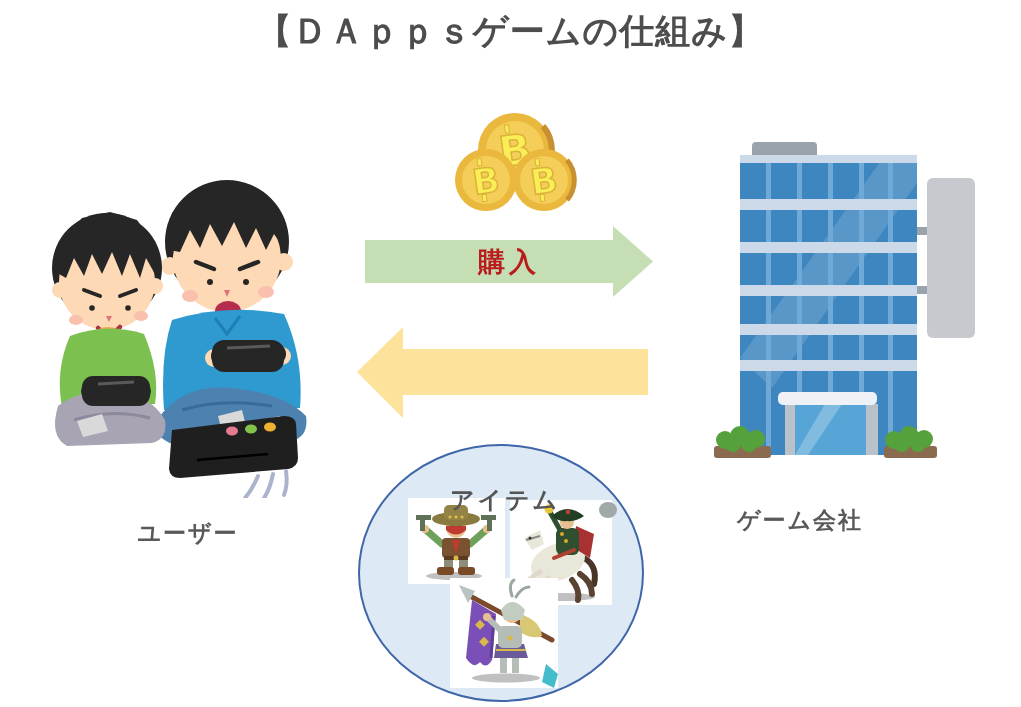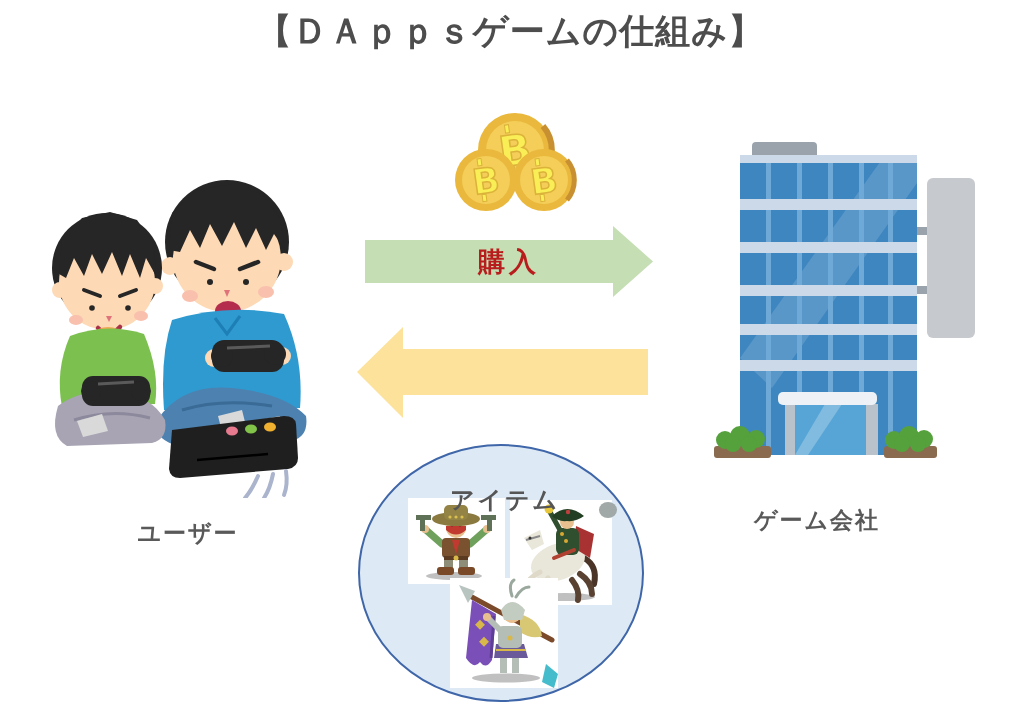--- a/index.html
+++ b/index.html
@@ -143,21 +143,21 @@
           <circle cx="33" cy="316" r="8"></circle>
           <circle cx="49" cy="316" r="8"></circle>
         <circle cx="194" cy="312" r="9"></circle>
           <circle cx="209" cy="308" r="10"></circle>
           <circle cx="224" cy="311" r="9"></circle>
           <circle cx="202" cy="316" r="8"></circle>
           <circle cx="218" cy="316" r="8"></circle>
       </g>
     </g>
   </svg>
-  <div class="abs actor-label" style="left:717px;top:505px;width:200px;">ゲーム会社</div>
+  <div class="abs actor-label" style="left:700px;top:505px;width:200px;">ゲーム会社</div>
 
   <svg class="abs" style="left:450px;top:108px;" width="130" height="105" viewBox="0 0 130 105">
     <g>
       <circle cx="65" cy="42" r="37" fill="#e9b83d"></circle>
       <path d="M93,18 A37,37 0 0 1 93,66" stroke="#c89030" stroke-width="6" fill="none"></path>
       <circle cx="65" cy="42" r="29" fill="#f4ce58"></circle>
       <g transform="rotate(-8 65 42)">
         <text x="65" y="57" font-size="42" font-weight="bold" text-anchor="middle" fill="#f9ee55" stroke="#dbb23a" stroke-width="1.5" font-family="DejaVu Sans, sans-serif">B</text>
         <rect x="58" y="16" width="4" height="8" fill="#f9ee55" stroke="#dbb23a" stroke-width="1"></rect>
         <rect x="58" y="58" width="4" height="8" fill="#f9ee55" stroke="#dbb23a" stroke-width="1"></rect>

